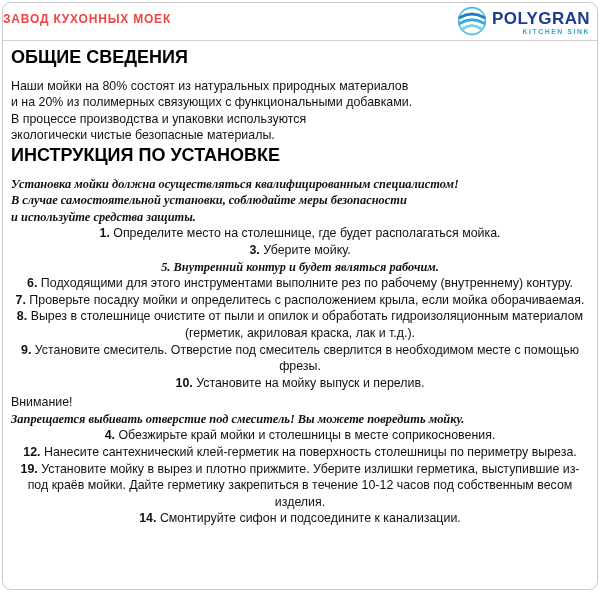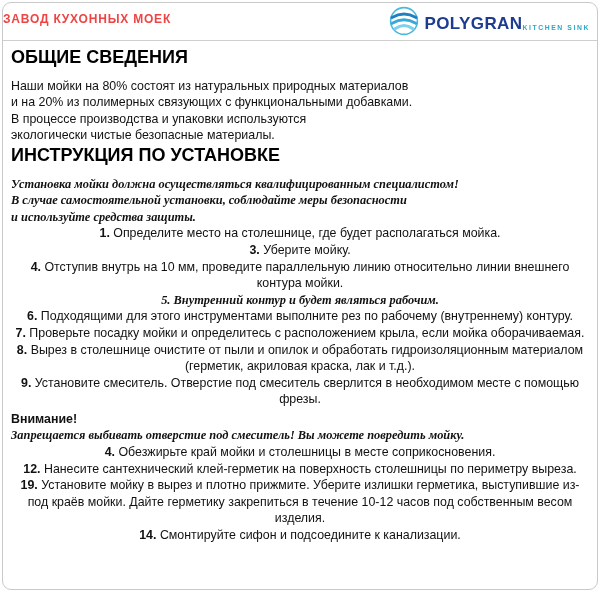--- a/index.html
+++ b/index.html
@@ -4,28 +4,28 @@
 <style>
   * { margin:0; padding:0; box-sizing:border-box; }
   html,body { width:600px; height:592px; background:#ffffff;
     font-family:"Liberation Sans", sans-serif; color:#111; }
   .page { width:596px; height:588px; margin:2px; border:1px solid #c9c9c9;
     border-radius:9px; background:#fff; overflow:hidden; position:relative; }
   .header { height:38px; border-bottom:1px solid #cfcfcf; position:relative; }
   .page-title { position:absolute; left:0; right:0; top:9px; text-align:left;
     color:#ef4444; font-weight:bold; font-size:12px; letter-spacing:0.8px; }
   .logo { position:absolute; right:7px; top:3px; display:flex; align-items:center; gap:5px; }
-  .logo-text { display:flex; align-items:flex-end; line-height:1;text-align:right; }
+  .logo-text { display:flex; flex-direction:column; align-items:flex-end; line-height:1;text-align:right; }
   .brand { color:#1d3b8f; font-weight:bold; font-size:17px; letter-spacing:0.4px; }
   .brand-sub { color:#2aa9c6; font-size:6.8px; font-weight:bold; letter-spacing:1.6px; margin-top:2px; }
   .content { padding:5px 8px 0 8px; font-size:12.4px; line-height:16.6px; }
   h2 { font-size:18px; margin:3px 0 3px; color:#000; }
   .pre { white-space:pre-line;margin-top:12px; }
   .bi { font-weight:bold; font-style:italic;font-family:Liberation Serif, serif; }
-  .b  { font-weight:bold; }
+  .b  { font-weight:normal; }
   p.step { margin:0;text-align:center; }
   .attention { margin-top:3px; }
 </style>
 </head>
 <body>
 
 <div class="page">
 
   <div class="header">
     <div class="page-title">ЗАВОД КУХОННЫХ МОЕК</div>
@@ -53,26 +53,26 @@
 экологически чистые безопасные материалы.</p>
 
     <h2>ИНСТРУКЦИЯ ПО УСТАНОВКЕ</h2>
     <p class="pre bi">Установка мойки должна осуществляться квалифицированным специалистом!
 В случае самостоятельной установки, соблюдайте меры безопасности
 и используйте средства защиты.</p>
 
     <div id="steps-1">
         <p class="step"><b>1.</b> Определите место на столешнице, где будет располагаться мойка.</p>
         <p class="step"><b>3.</b> Уберите мойку.</p>
-        <p class="step"><b>4.</b> Отступив внутрь на 10 мм, проведите параллельную линию относительно линии внешнего контура мойки.</p>
         <p class="step bi"><b>5.</b> Внутренний контур и будет являться рабочим.</p>
         <p class="step"><b>6.</b> Подходящими для этого инструментами выполните рез по рабочему (внутреннему) контуру.</p>
         <p class="step"><b>7.</b> Проверьте посадку мойки и определитесь с расположением крыла, если мойка оборачиваемая.</p>
         <p class="step"><b>8.</b> Вырез в столешнице очистите от пыли и опилок и обработать гидроизоляционным материалом (герметик, акриловая краска, лак и т.д.).</p>
         <p class="step"><b>9.</b> Установите смеситель. Отверстие под смеситель сверлится в необходимом месте с помощью фрезы.</p>
+        <p class="step"><b>10.</b> Установите на мойку выпуск и перелив.</p>
       </div>
 
     <div class="attention">
       <p class="b">Внимание!</p>
       <p class="bi">Запрещается выбивать отверстие под смеситель! Вы можете повредить мойку.</p>
     </div>
 
     <div id="steps-2">
         <p class="step"><b>4.</b> Обезжирьте край мойки и столешницы в месте соприкосновения.</p>
         <p class="step"><b>12.</b> Нанесите сантехнический клей-герметик на поверхность столешницы по периметру выреза.</p>

